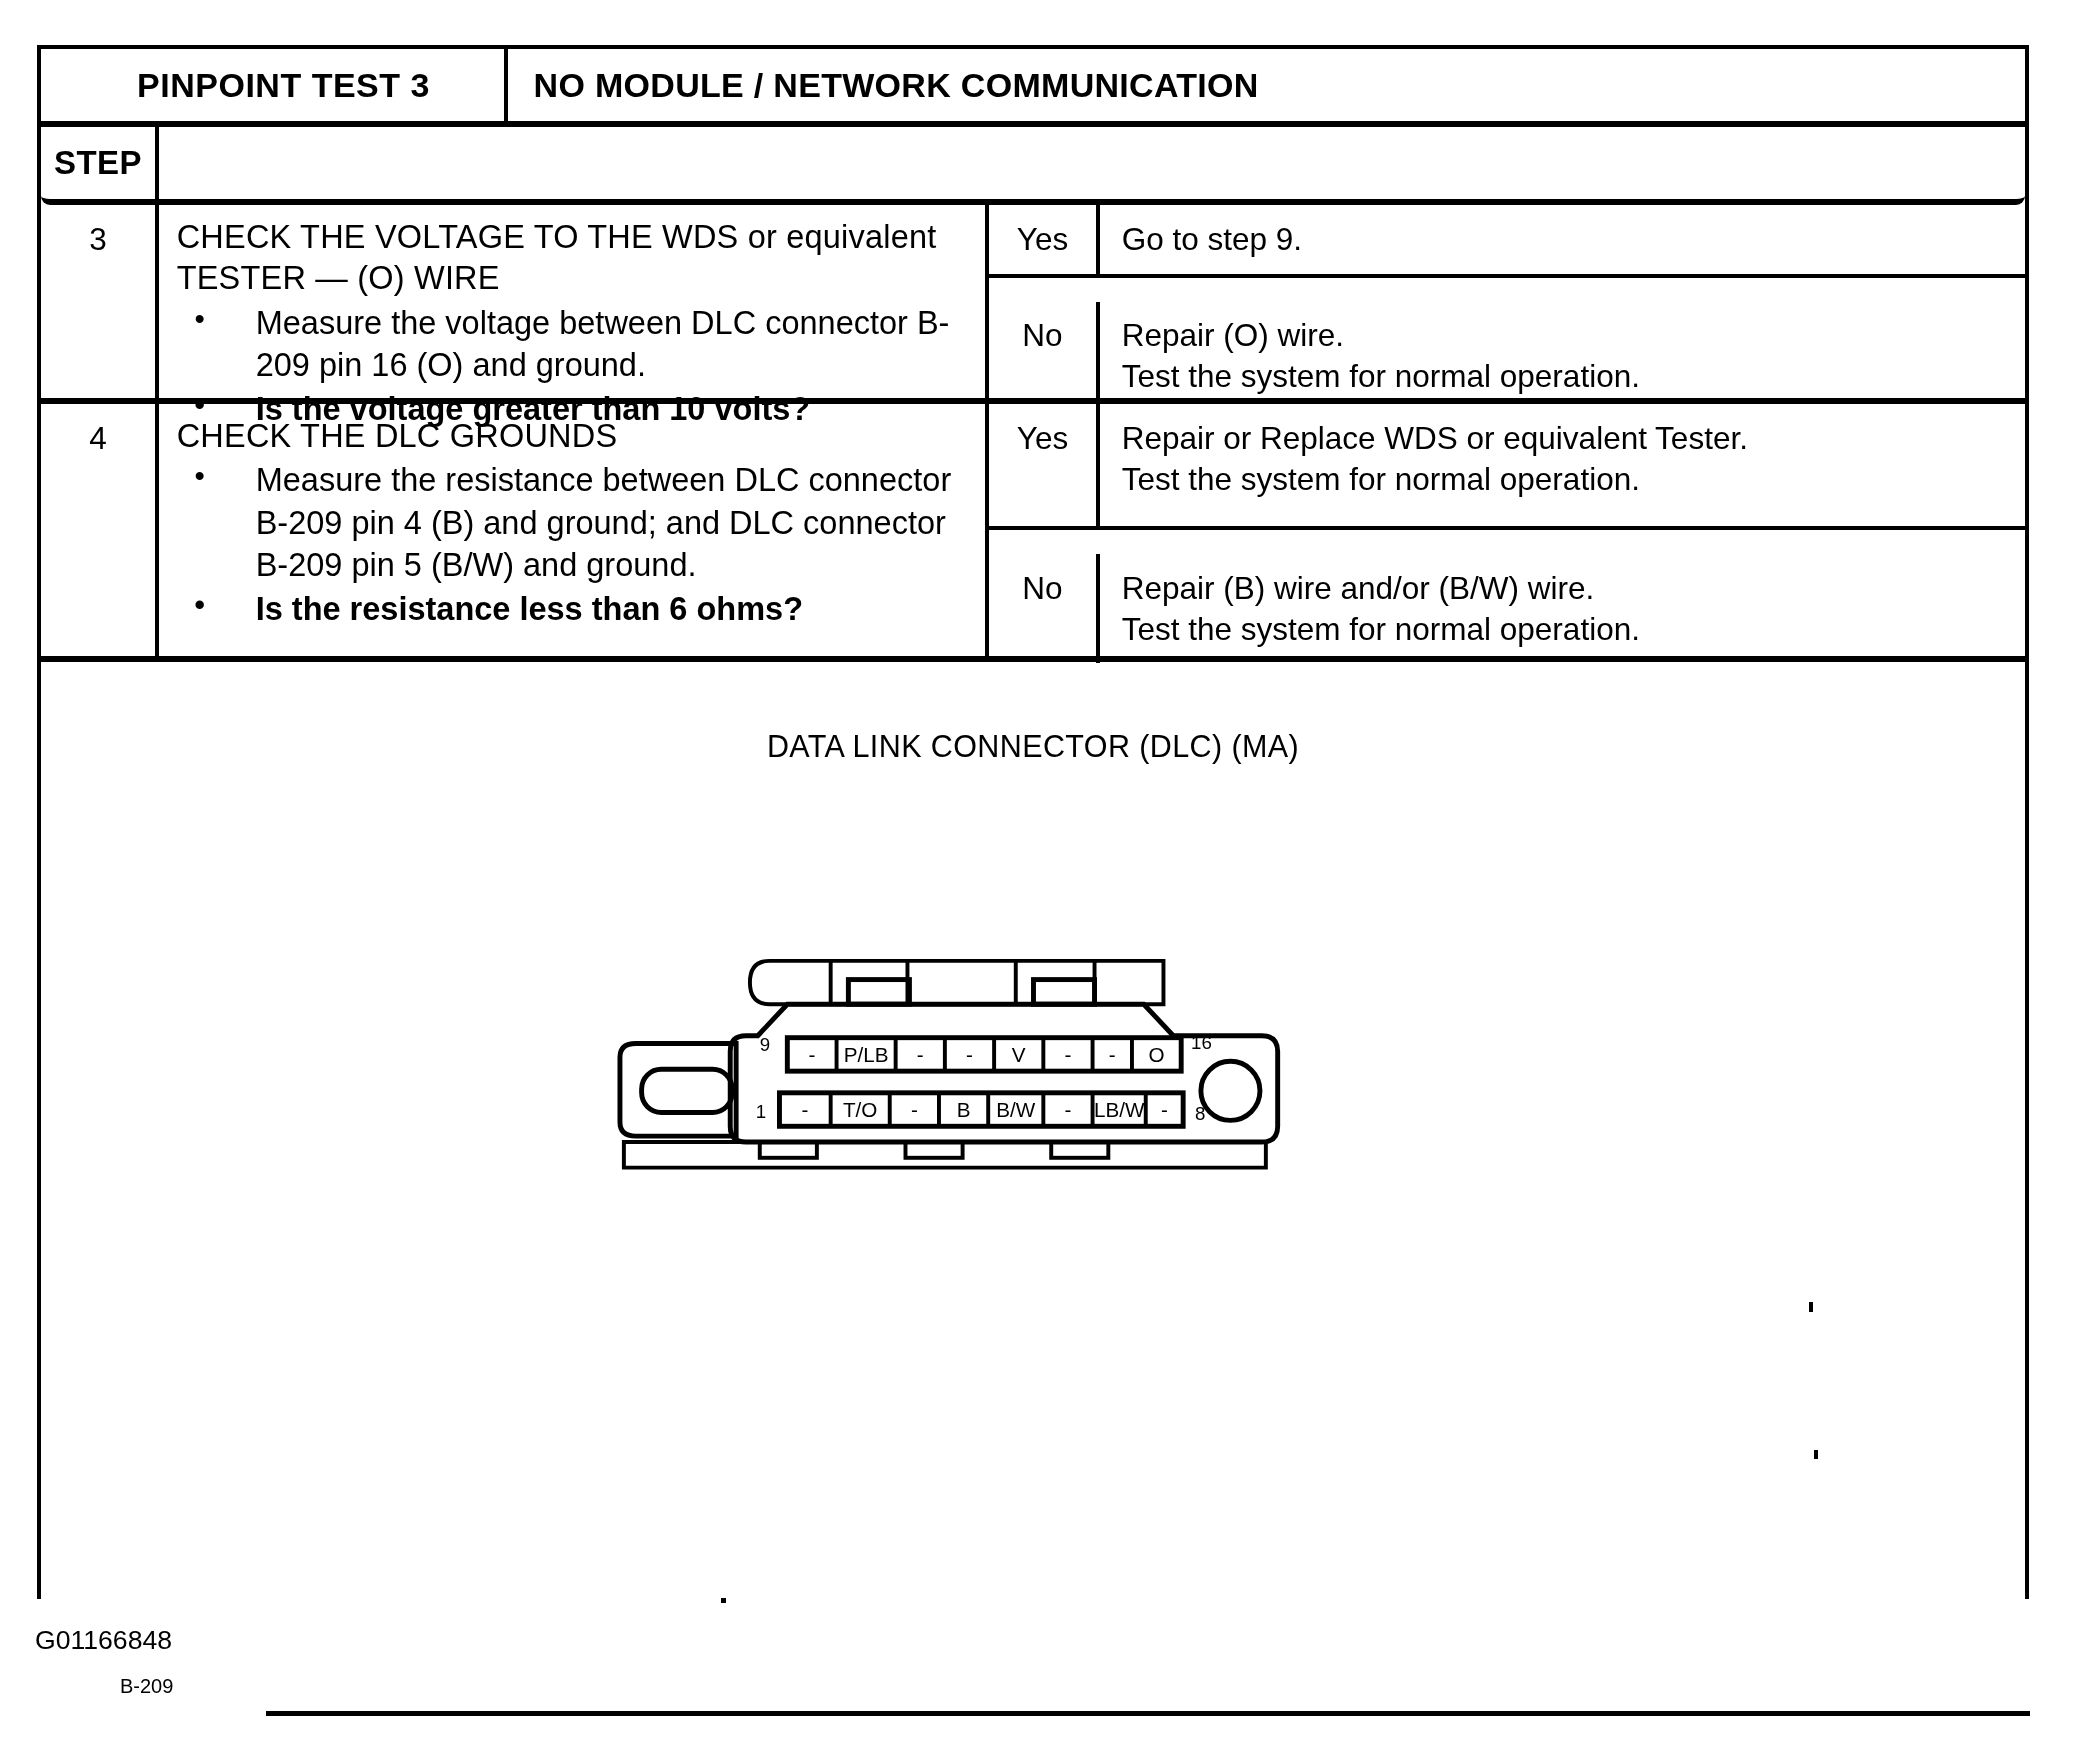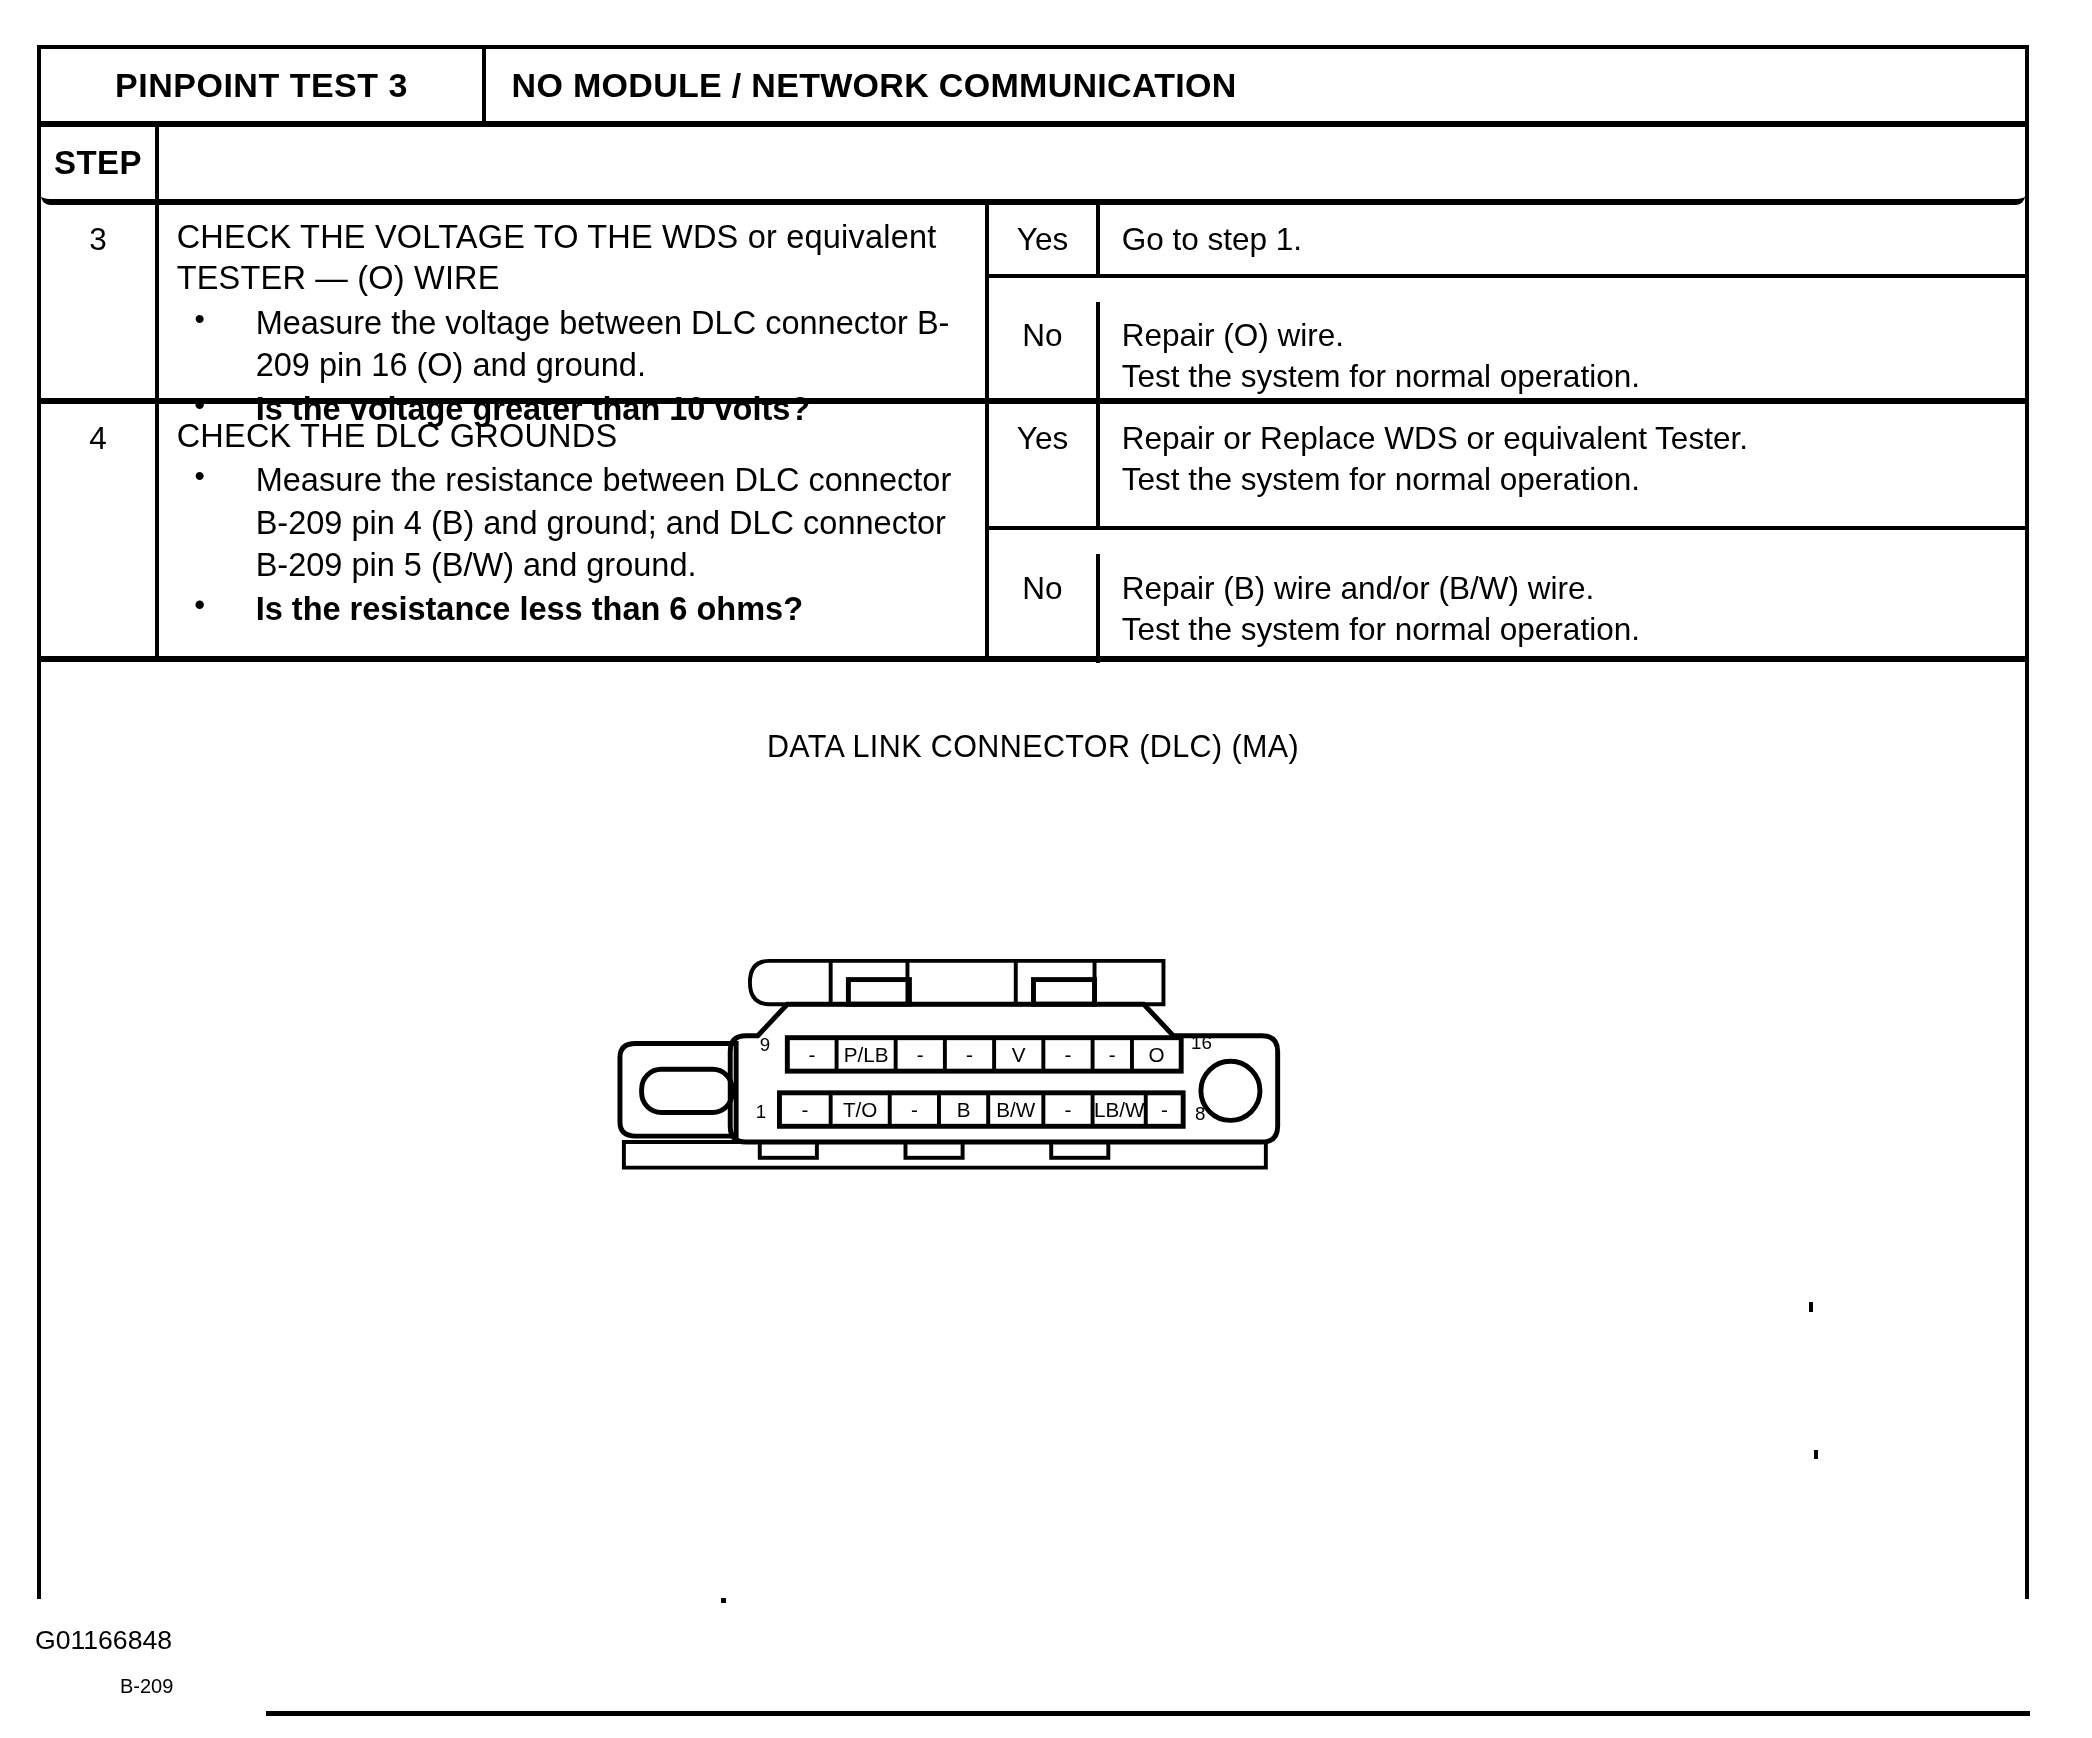--- a/index.html
+++ b/index.html
@@ -34,20 +34,21 @@
     border-top: 4.9px solid #000;
     border-right: 4.9px solid #000;
     box-sizing: border-box;
   }
 
   
   .title-row {
     display: flex;
     height: 72px;
     border-bottom: 6.9px solid #000;
+    padding-left: 22px;
   }
   .title-left {
     width: 445px;
     border-right: 4.9px solid #000;
     display: flex;
     align-items: center;
     justify-content: center;
     box-sizing: border-box;
   }
   .title-left span {
@@ -256,21 +257,21 @@
         <div class="insp-head">CHECK THE VOLTAGE TO THE WDS or equivalent TESTER — (O) WIRE</div>
         <ul class="bullets">
           <li>Measure the voltage between DLC connector B-209 pin 16 (O) and ground.</li>
           <li class="bold">Is the voltage greater than 10 volts?</li>
         </ul>
       </div>
       <div class="cell-answers">
         <div class="answer-block with-divider" style="flex:0 0 64px;">
           <div class="ans-label">Yes</div>
           <div class="ans-text">
-            <div>Go to step 1.</div>
+            <div>Go to step 9.</div>
           </div>
         </div>
         <div class="answer-block">
           <div class="ans-label">No</div>
           <div class="ans-text">
             <div>Repair (O) wire.</div>
             <div>Test the system for normal operation.</div>
           </div>
         </div>
       </div>

